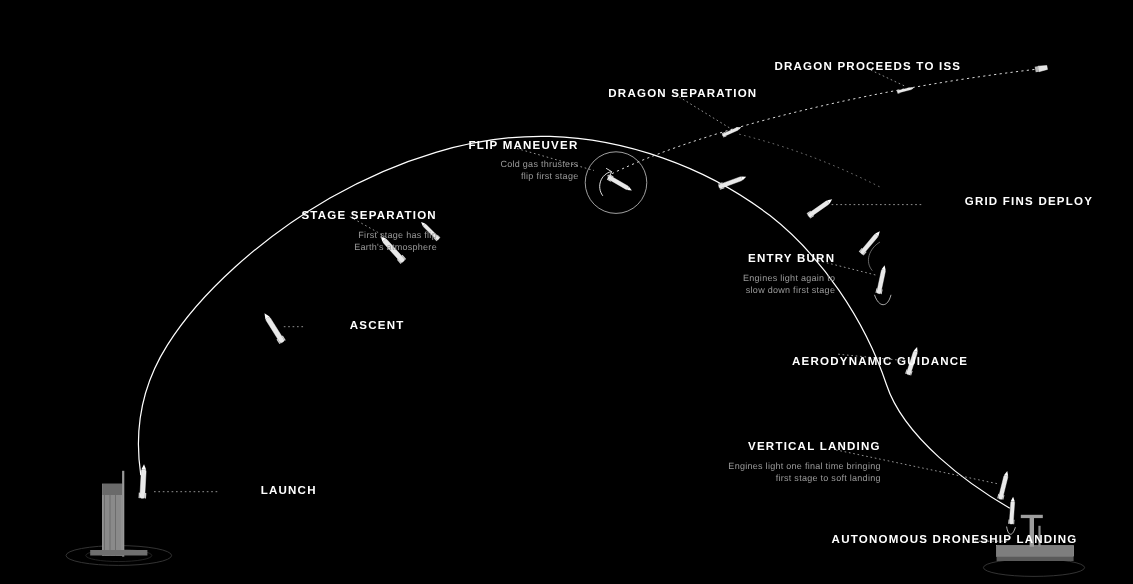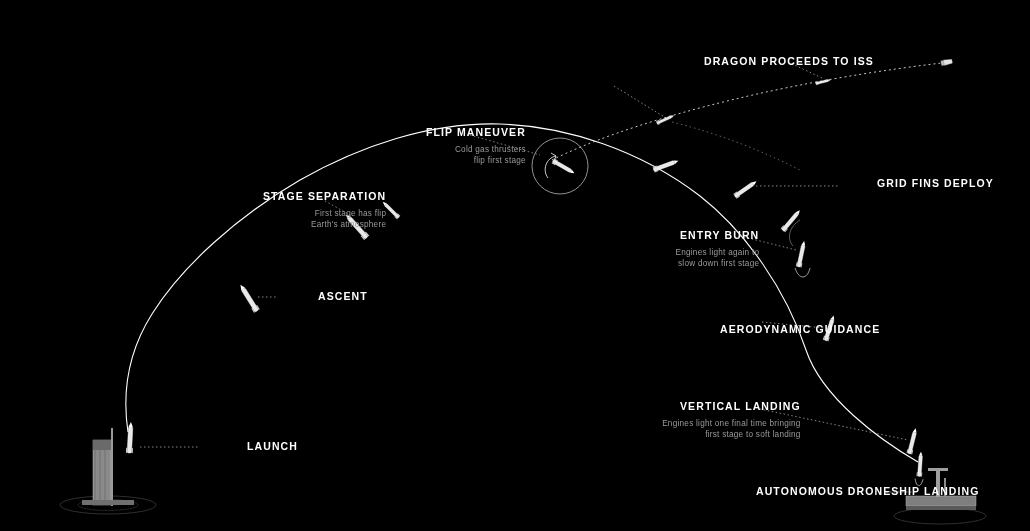--- a/index.html
+++ b/index.html
@@ -166,42 +166,46 @@
       <line x1="614" y1="86" x2="666" y2="118" stroke-dasharray="1.5,2.5"></line>
       <line x1="788" y1="62" x2="822" y2="78" stroke-dasharray="1.5,2.5"></line>
       <line x1="756" y1="186" x2="838" y2="186" stroke-dasharray="1.5,2.5"></line>
       <line x1="740" y1="236" x2="796" y2="250" stroke-dasharray="1.5,2.5"></line>
       <line x1="762" y1="322" x2="824" y2="328" stroke-dasharray="1.5,2.5"></line>
       <line x1="760" y1="409" x2="908" y2="440" stroke-dasharray="1.5,2.5"></line>
       <line x1="886" y1="492" x2="916" y2="492" stroke-dasharray="1.5,2.5"></line>
     </g>
   </svg>
 
-  <div class="anno" style="left:213px; top:440px;">
+  <div class="anno" style="left:203px; top:440px;">
     <div class="anno-title">LAUNCH</div>
     <div class="anno-desc"></div>
   </div>
 
   <div class="anno" style="left:284px; top:290px;text-align:right;">
     <div class="anno-title">ASCENT</div>
     <div class="anno-desc"></div>
   </div>
 
-  <div class="anno" style="left:229px; top:190px;">
+  <div class="anno" style="left:240px; top:190px;">
     <div class="anno-title">STAGE SEPARATION</div>
     <div class="anno-desc">First stage has flip
 Earth's atmosphere</div>
   </div>
 
   <div class="anno" style="left:392px; top:126px;">
     <div class="anno-title">FLIP MANEUVER</div>
     <div class="anno-desc">Cold gas thrusters
 flip first stage</div>
   </div>
 
+  <div class="anno" style="left:519px; top:79px;">
+    <div class="anno-title">DRAGON SEPARATION</div>
+    <div class="anno-desc"></div>
+  </div>
 
   <div class="anno" style="left:670px; top:55px;">
     <div class="anno-title">DRAGON PROCEEDS TO ISS</div>
     <div class="anno-desc"></div>
   </div>
 
   <div class="anno" style="left:843px; top:177px;">
     <div class="anno-title">GRID FINS DEPLOY</div>
     <div class="anno-desc"></div>
   </div>

